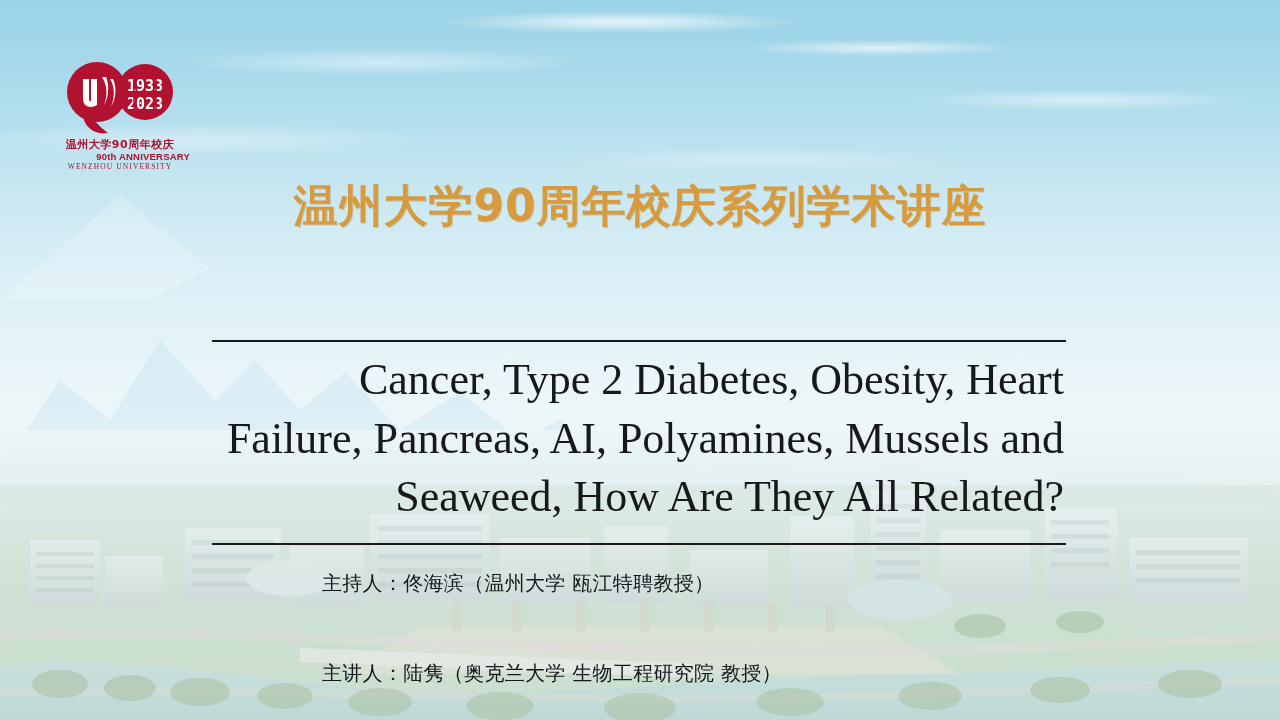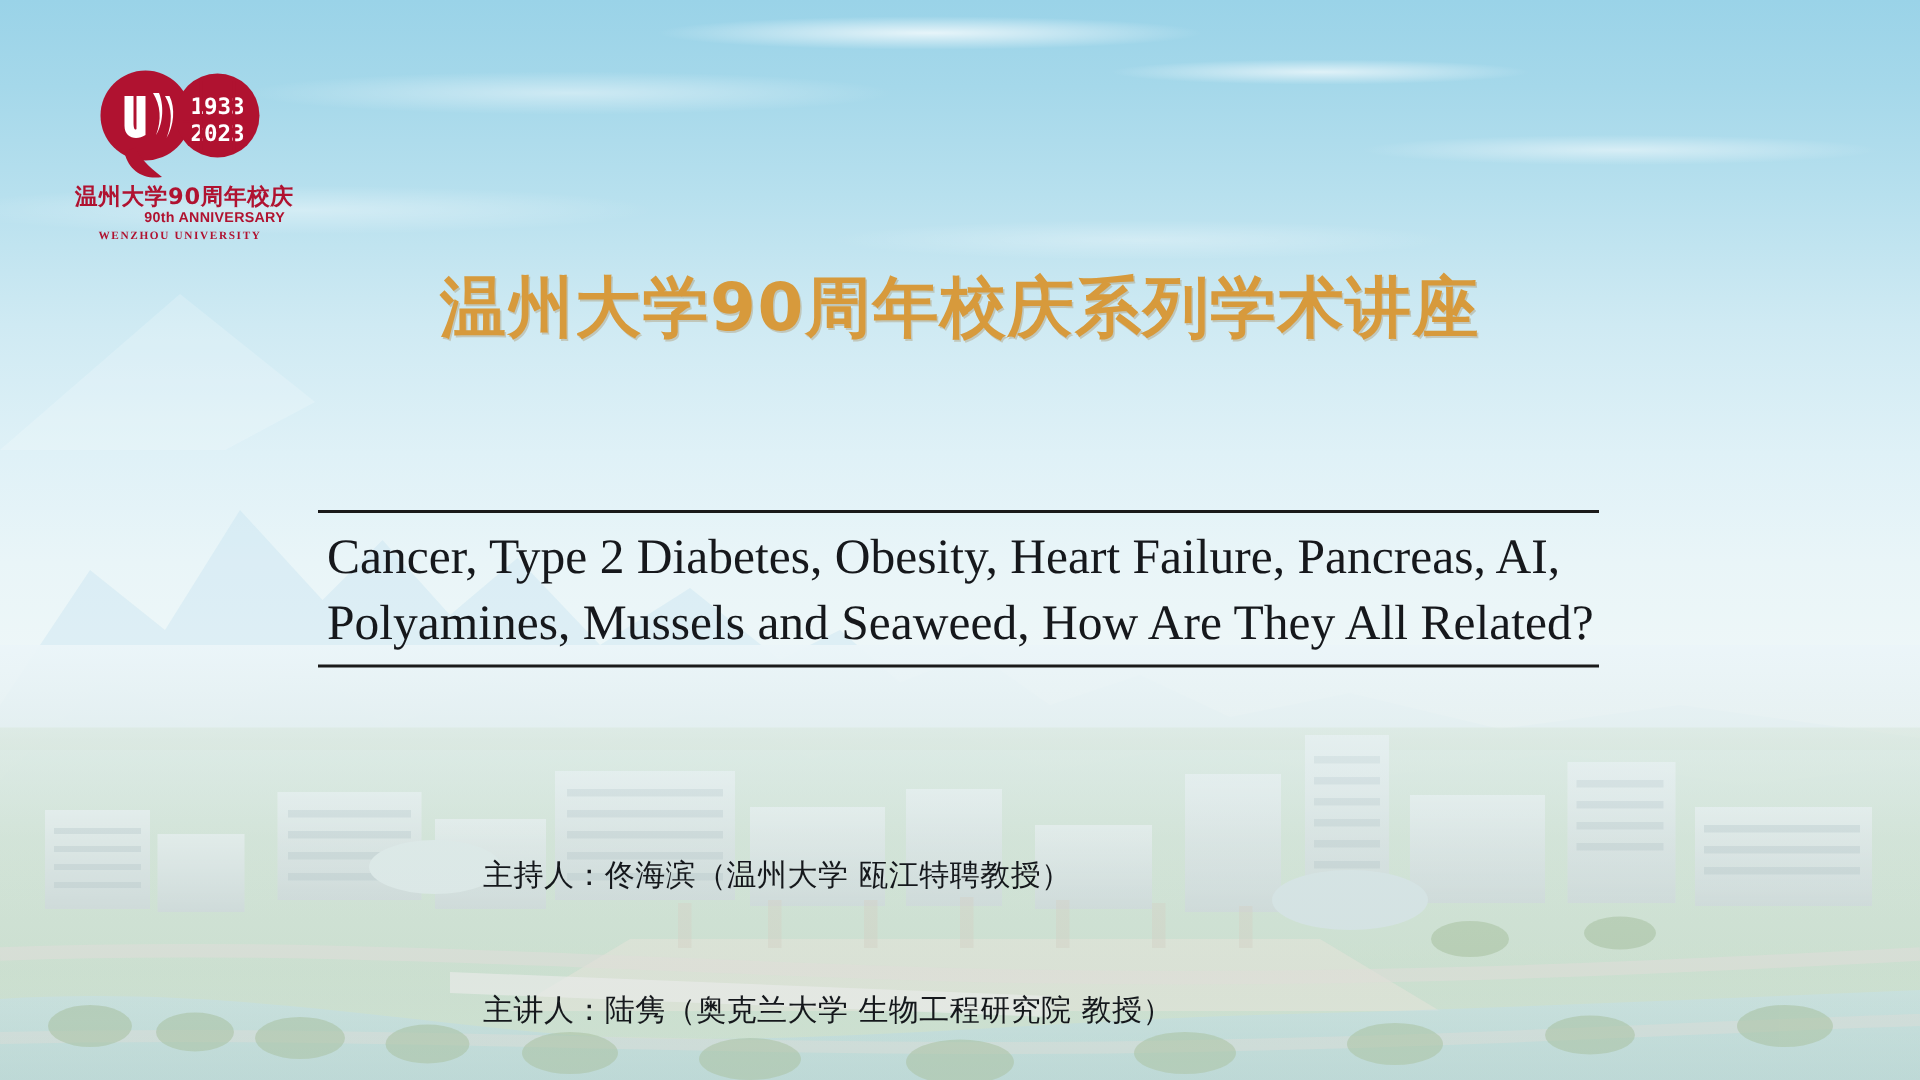--- a/index.html
+++ b/index.html
@@ -43,35 +43,35 @@
   .mountains { opacity:.55; }
   
   .campus { top:430px; height:290px; }
   .haze {
     background: linear-gradient(180deg, rgba(236,246,250,.95) 0%, rgba(236,246,250,.55) 22%,
                 rgba(240,248,250,.30) 45%, rgba(244,250,250,.22) 75%, rgba(246,251,250,.28) 100%);
     top:430px; height:290px;
   }
 
   
-  #logo { position:absolute; left:50px; top:44px; width:140px; height:122px; }
+  #logo { position:absolute; left:50px; top:59px; width:140px; height:122px; }
   .logo-mark { position:relative; width:140px; height:80px; }
   .logo-text-cn {
     font-family:"DejaVu Sans","Liberation Sans",sans-serif;
-    font-size:15px; font-weight:700; color:#b01230; letter-spacing:.5px;
+    font-size:11px; font-weight:700; color:#b01230; letter-spacing:.5px;
     text-align:center; line-height:1.05; white-space:nowrap;
   }
   .logo-text-en {
     font-family:"Liberation Sans",sans-serif;
     font-size:9.5px; font-weight:700; color:#b01230; letter-spacing:.2px;
     text-align:right; line-height:1.25; white-space:nowrap;
   }
   .logo-text-en2 {
     font-family:"Liberation Serif",serif;
-    font-size:7.5px; font-weight:700; color:#b01230; letter-spacing:1.1px;
+    font-size:7.5px; font-weight:400; color:#b01230; letter-spacing:1.1px;
     text-align:center; line-height:1.3; white-space:nowrap;
   }
 
   
   #main-title {
     position:absolute; left:0; right:0; top:182px;
     text-align:center;
     font-family:"DejaVu Sans","Liberation Sans",sans-serif;
     font-size:44px; font-weight:700; line-height:1.1;
     color:#d79a3c;
@@ -79,22 +79,22 @@
     text-shadow: 1px 1px 0 rgba(150,95,20,.25);
   }
   #main-title .line2 { display:block; }
 
   
   #subtitle-block { position:absolute; left:212px; top:340px; width:854px; }
   .rule { height:2px; background:#1a1a1a; width:100%; }
   .rule.bottom { width:100%; }
   #subtitle {
     font-family:"Liberation Serif","DejaVu Serif",serif;
-    font-size:33px; line-height:1.33; color:#16181c;
-    padding:9px 2px 4px 6px; text-align:left;
+    font-size:44px; line-height:1.33; color:#16181c;
+    padding:9px 2px 16px 6px; text-align:right;
   }
 
   
   #details {
     position:absolute; left:322px; top:508px;
     font-family:"DejaVu Sans","Liberation Sans",sans-serif;
     font-size:20px; line-height:30px; color:#15181c; white-space:pre;
   }
   #details div { letter-spacing:.3px; }
 </style>

